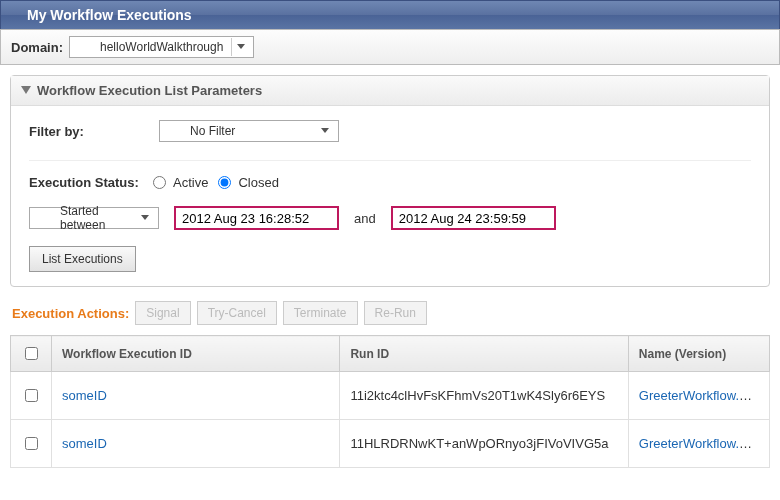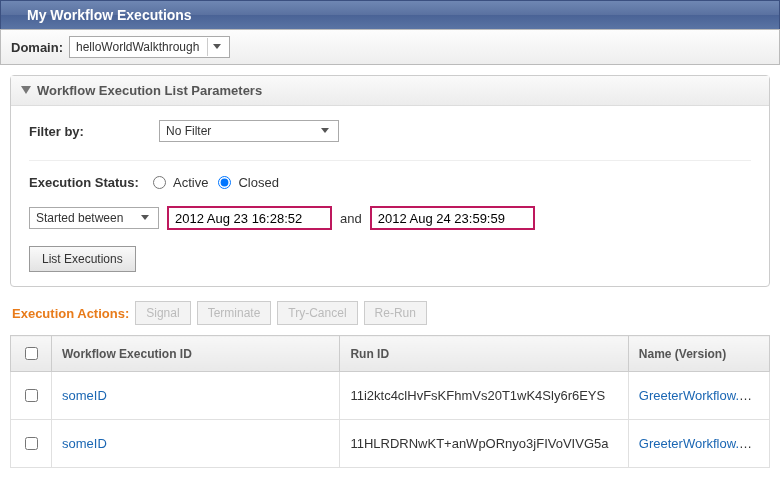--- a/index.html
+++ b/index.html
@@ -30,21 +30,21 @@
   .domainbar label { font-weight: bold; font-size: 13px; }
   .select-wrap {
     display: inline-flex;
     align-items: center;
     border: 1px solid #aaa;
     background: #fff;
     height: 22px;
     padding: 0 4px 0 6px;
     font-size: 12px;
   }
-  .select-wrap .val { padding-right: 8px; }
+  .select-wrap .val { padding-right: 8px; margin-left: 24px; }
   .select-wrap .caret {
     width: 18px;
     height: 18px;
     border-left: 1px solid #ccc;
     display: flex;
     align-items: center;
     justify-content: center;
   }
   .caret svg, .tri svg { display:block; }
   .content { padding: 10px; }
@@ -174,21 +174,21 @@
       <hr class="hr-light">
 
       <div class="row radio-row">
         <label class="lbl">Execution Status:</label>
         <input type="radio" name="st" style="">
         <span>Active</span>
         <input type="radio" name="st" checked="" style="margin-left: 6px;">
         <span>Closed</span>
       </div>
 
-      <div class="row" style="gap:8px;">
+      <div class="row" style="gap:15px;">
         <div class="select-wrap" style="width:130px;">
           <span class="val" style="flex:1">Started between</span>
           <span class="caret" style="border:none">
             <svg width="8" height="6">
                 <polygon points="0,0 8,0 4,5" fill="#555"></polygon>
               </svg>
           </span>
         </div>
         <input class="text-input" style="width: 165px;" value="2012 Aug 23 16:28:52">
         <span class="and-lbl">and</span>
@@ -198,22 +198,22 @@
       <div class="row" style="margin-top:6px; margin-bottom:0;">
         <button class="btn">List Executions</button>
       </div>
 
     </div>
   </div>
 
   <div class="actions-row">
     <span class="actions-label">Execution Actions:</span>
     <button class="btn-disabled">Signal</button>
+    <button class="btn-disabled">Try-Cancel</button>
     <button class="btn-disabled">Terminate</button>
-    <button class="btn-disabled">Try-Cancel</button>
     <button class="btn-disabled">Re-Run</button>
   </div>
 
   <table class="exec">
     <thead>
       <tr>
         <th class="col-check">
           <input type="checkbox" style="">
         </th>
         <th class="col-wid">Workflow Execution ID</th>

